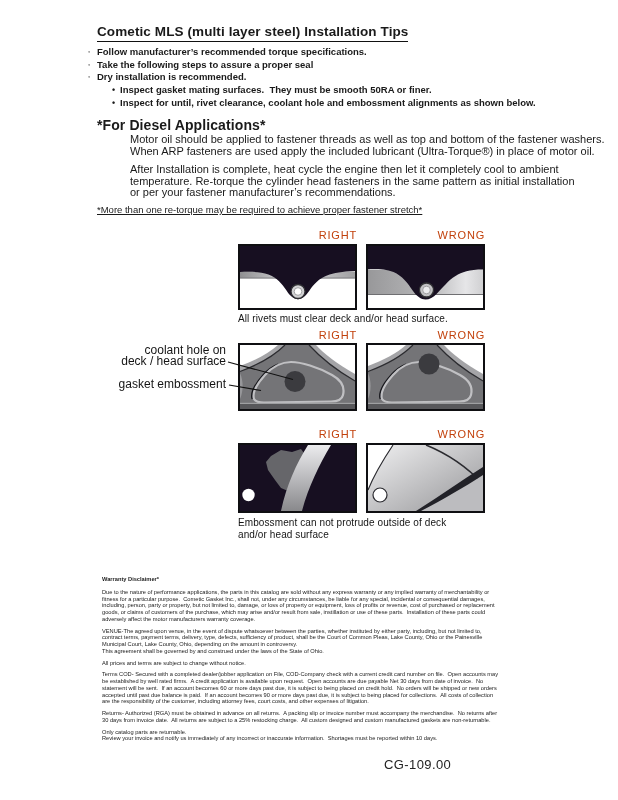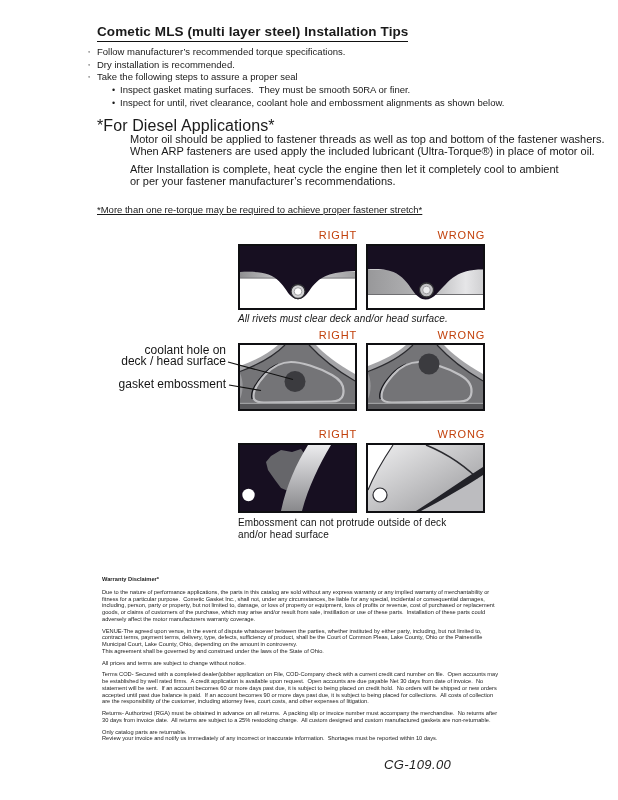--- a/index.html
+++ b/index.html
@@ -5,89 +5,90 @@
   html,body{margin:0;padding:0;background:#e8e8e8;}
   #page{position:relative;width:618px;height:800px;background:#ffffff;overflow:hidden;
         font-family:"Liberation Sans",sans-serif;color:#1a1a1a;}
   .abs{position:absolute;}
   .pre{white-space:pre;}
   .lines > div{white-space:pre;}
 
   
   .title{left:97px;top:24px;font-size:13.5px;font-weight:bold;
          border-bottom:1.6px solid #111;padding-bottom:2px;letter-spacing:.1px;}
-  .bullets{left:88px;top:46px;font-size:9.5px;line-height:11.7px;}
+  .bullets{left:88px;top:46px;font-size:9.5px;line-height:11.7px;font-weight:bold;}
   .bline{display:flex;align-items:baseline;}
   .bline.lvl2{margin-left:24px;}
   .mk1{width:9px;font-size:7px;flex:none;position:relative;top:-1px;}
   .mk2{width:8px;font-size:9px;flex:none;}
 
-  .diesel-h{left:97px;top:117px;font-size:16px;font-weight:normal;letter-spacing:.1px;}
+  .diesel-h{left:97px;top:117px;font-size:14px;font-weight:bold;letter-spacing:.1px;}
   .para{font-size:11px;line-height:11.6px;margin-left:33px;}
   .p1{left:97px;top:134px;}
   .p2{left:97px;top:164px;}
   .note{left:97px;top:204px;font-size:9.5px;text-decoration:underline;}
 
   
   .dlabel{width:119px;text-align:right;font-size:11px;letter-spacing:.8px;color:#c2410c;}
   .r1l{top:229px;} .r2l{top:329px;} .r3l{top:428px;}
   .colL{left:238px;} .colR{left:366px;}
   .panel{width:119px;} 
   .r1p{top:244px;height:66px;} .r2p{top:343px;height:68px;} .r3p{top:443px;height:70px;}
   .caption{left:238px;font-size:10px;line-height:12px;color:#151515;letter-spacing:.1px;}
-  .cap1{top:313px;font-style:italic;} .cap2{top:415px;} .cap3{top:517px;}
+  .cap1{top:313px;} .cap2{top:415px;} .cap3{top:517px;}
 
   .ann{font-size:12px;line-height:11px;text-align:right;color:#151515;}
   .ann1{left:110px;top:345px;width:116px;}
   .ann2{left:100px;top:379px;width:126px;}
   #leader-lines{left:0;top:0;width:618px;height:800px;pointer-events:none;}
 
   
   .legal{left:102px;top:576px;font-size:5.7px;line-height:6.75px;color:#222;}
   .legal .lh{font-weight:bold;margin-bottom:6px;}
   .legal .lp{margin-bottom:5px;}
-  .cgcode{left:384px;top:757px;font-size:13px;letter-spacing:.4px;color:#222;font-style:italic;}
+  .cgcode{left:384px;top:757px;font-size:13px;letter-spacing:.4px;color:#222;}
 </style>
 </head>
 <body>
 
 <div id="page">
 
   <div class="abs title">Cometic MLS (multi layer steel) Installation Tips</div>
 
   <div class="abs bullets">
     <div class="bline lvl1">
         <span class="mk1">◦</span>
         <span class="pre">Follow manufacturer’s recommended torque specifications.</span>
       </div>
     <div class="bline lvl1">
         <span class="mk1">◦</span>
-        <span class="pre">Dry installation is recommended.</span>
+        <span class="pre">Take the following steps to assure a proper seal</span>
       </div>
     <div class="bline lvl1">
         <span class="mk1">◦</span>
-        <span class="pre">Take the following steps to assure a proper seal</span>
+        <span class="pre">Dry installation is recommended.</span>
       </div>
     <div class="bline lvl2">
         <span class="mk2">•</span>
         <span class="pre">Inspect gasket mating surfaces.  They must be smooth 50RA or finer.</span>
       </div>
     <div class="bline lvl2">
         <span class="mk2">•</span>
         <span class="pre">Inspect for until, rivet clearance, coolant hole and embossment alignments as shown below.</span>
       </div>
   </div>
 
   <div class="abs diesel-h">*For Diesel Applications*</div>
   <div class="abs para p1 lines">
       <div>Motor oil should be applied to fastener threads as well as top and bottom of the fastener washers.</div>
       <div>When ARP fasteners are used apply the included lubricant (Ultra-Torque®) in place of motor oil.</div>
     </div>
   <div class="abs para p2 lines">
       <div>After Installation is complete, heat cycle the engine then let it completely cool to ambient</div>
+      <div>temperature. Re-torque the cylinder head fasteners in the same pattern as initial installation</div>
       <div>or per your fastener manufacturer’s recommendations.</div>
     </div>
   <div class="abs note pre">*More than one re-torque may be required to achieve proper fastener stretch*</div>
 
   <div class="abs dlabel r1l colL">RIGHT</div>
   <div class="abs dlabel r1l colR">WRONG</div>
 
   <svg class="abs panel r1p colL" width="119" height="66" viewBox="0 0 119 66">
     <defs>
         <linearGradient id="g1a" x1="0" y1="0" x2="1" y2="0">

